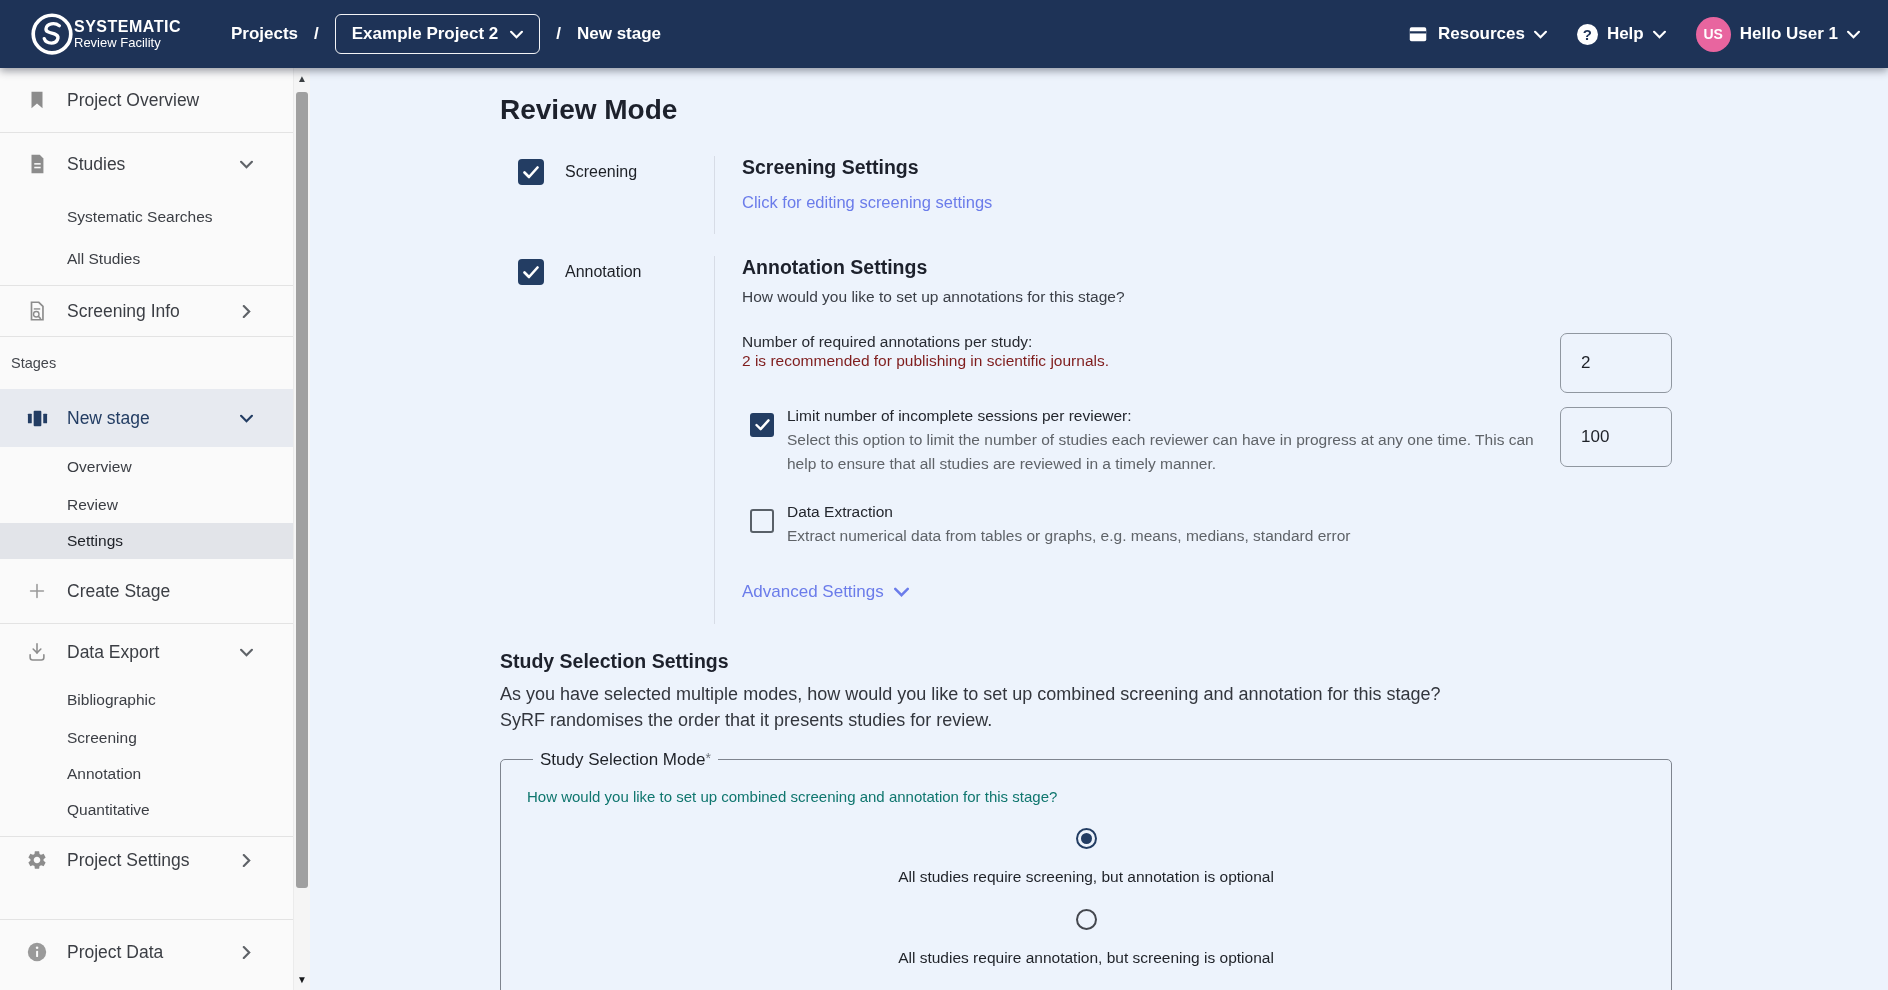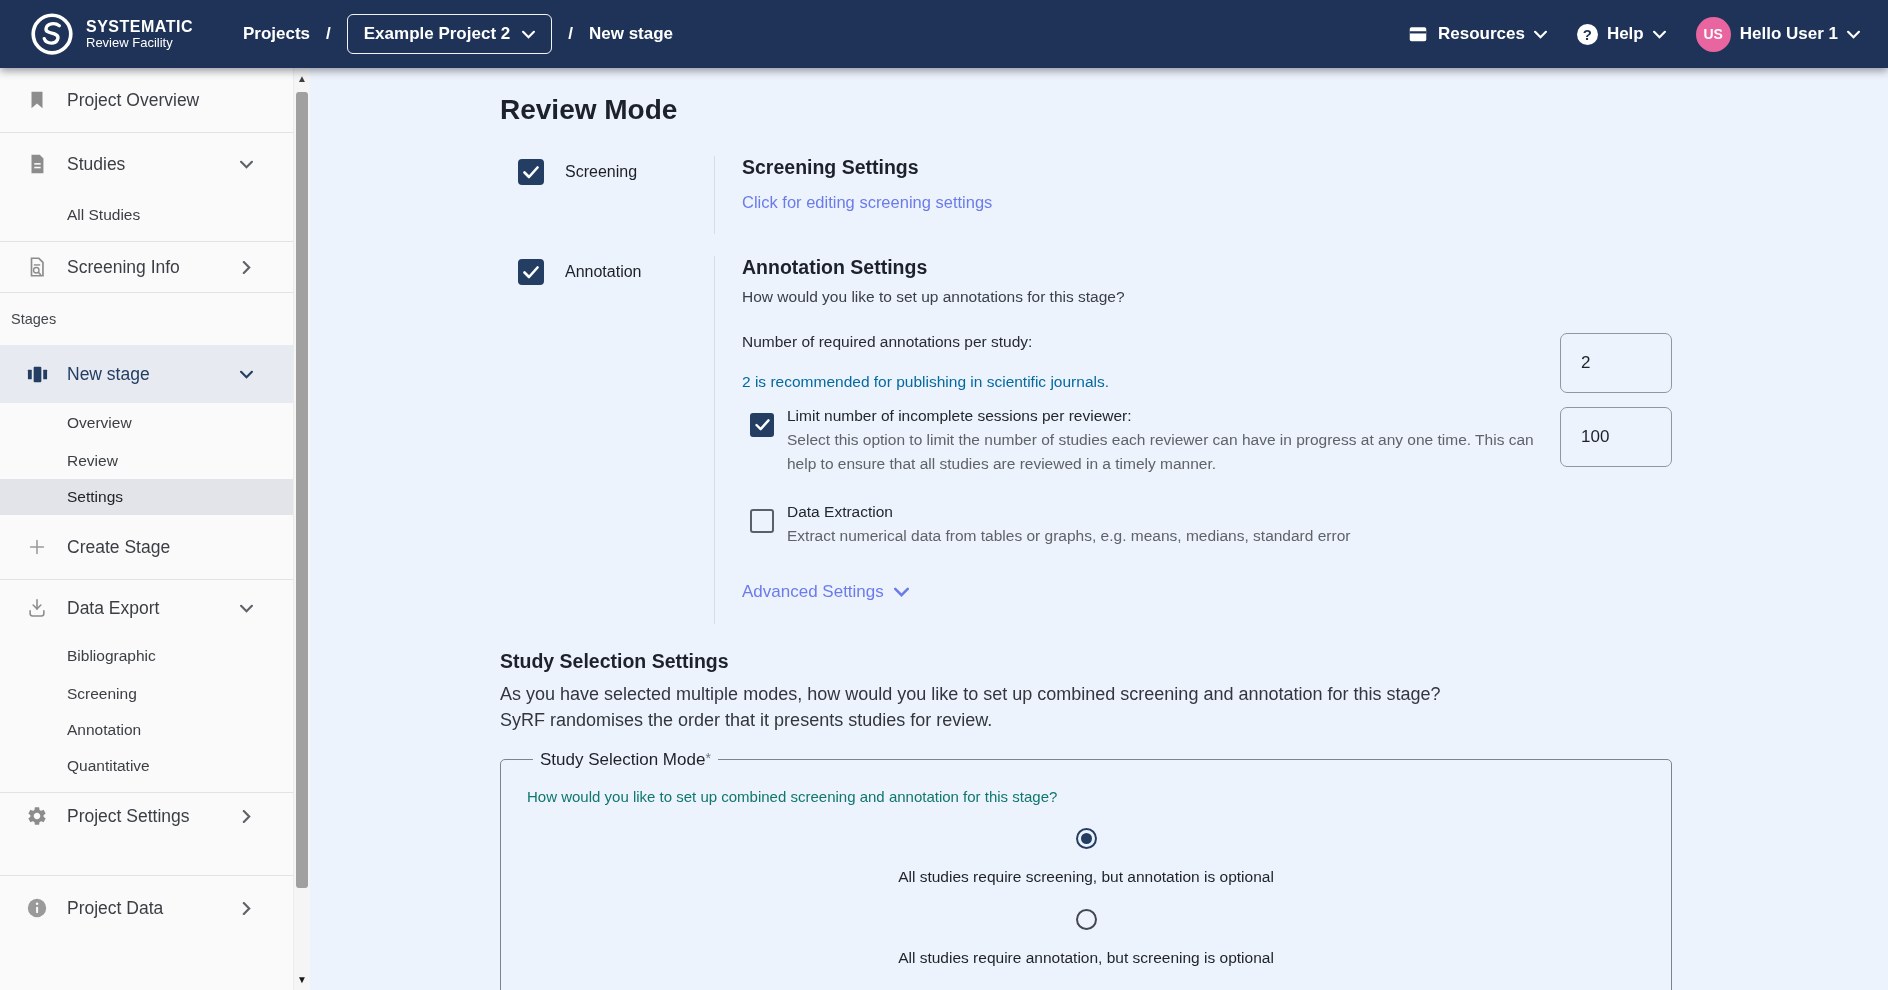--- a/index.html
+++ b/index.html
@@ -15,21 +15,21 @@
     --active_row:#e7eaf0; --selected_row:#e2e4e9;
     --text_dark:#1d212c; --text_gray:#5f6368;
   }
   
   .topbar{
     height:68px; background:var(--navbar_bg); color:#fff;
     display:flex; align-items:center; padding:0 28px 0 30px;
     position:relative; z-index:10;
     box-shadow:0 3px 8px rgba(35,40,55,.45);
   }
-  .logo-wrap{ display:flex; align-items:center; gap:12px; }
+  .logo-wrap{ display:flex; align-items:center; }
   .logo-text{ line-height:1.05; }
   .logo-line1{ font-size:16px; font-weight:bold; letter-spacing:.5px; }
   .logo-line2{ font-size:13px; }
   .crumbs{ display:flex; align-items:center; gap:16px; margin-left:50px; font-size:17px; font-weight:bold; }
   .crumb-sep{ font-weight:bold; }
   .proj-select{
     display:flex; align-items:center; gap:12px;
     border:1.5px solid rgba(255,255,255,.95); border-radius:6px;
     padding:9px 16px; cursor:pointer; background:transparent; color:#fff;
     font-size:17px; font-weight:bold; font-family:inherit;
@@ -87,21 +87,21 @@
   .mode-left .cb-label{ font-size:16px; color:#1d2026; font-weight:500; }
   .mode-right{ flex:1; border-left:1px solid #d7dce6; padding-left:27px; padding-bottom:22px; }
   .cb{ width:26px; height:26px; border-radius:4px; display:flex; align-items:center; justify-content:center; cursor:pointer; flex-shrink:0; }
   .cb.checked{ background:var(--accent_navy); }
   .cb.un{ border:2.5px solid #596068; background:transparent; }
   .cb.small{ width:24px; height:24px; border-radius:3px; }
   .link{ display:inline-block; margin-top:14px; color:var(--link_blue); font-size:16.5px; cursor:pointer; text-decoration:none; }
   .question{ margin-top:9px; font-size:15.5px; color:#3a3e46; }
   .num-row{ display:flex; justify-content:space-between; align-items:flex-start; margin-top:27px; }
   .num-label{ font-size:15.5px; color:#272a31; }
-  .num-note{ margin-top:22px; font-size:15.5px; color:#0369a1; }
+  .num-note{ margin-top:1px; font-size:15.5px; color:#7f1d1d; }
   .numbox{
     width:112px; height:60px; border:1px solid #9097a0; border-radius:7px;
     background:transparent; font-size:17px; color:#1e2128; padding:0 10px 0 20px;
     font-family:inherit; outline:none;
   }
   .limit-row{ display:flex; justify-content:space-between; align-items:flex-start; margin-top:14px; }
   .chk-group{ display:flex; gap:13px; align-items:flex-start; padding-left:8px; }
   .chk-group .cb{ margin-top:6px; }
   .chk-title{ font-size:15.5px; color:#23262d; }
   .chk-desc{ font-size:15.5px; color:var(--text_gray); line-height:23.5px; margin-top:3px; max-width:758px; }
@@ -198,20 +198,23 @@
         <svg width="22" height="22" viewBox="0 0 24 24">
           <path d="M6 2h9l4 4v16H6z" fill="#8c8c8c"></path>
           <rect x="9" y="11" width="7" height="1.7" fill="#fafafa"></rect>
           <rect x="9" y="15" width="7" height="1.7" fill="#fafafa"></rect>
         </svg>
       </span>
       <span class="lbl">Studies</span>
       <svg class="chev" width="13" height="9" viewBox="0 0 12 8">
         <path d="M1 1.5 L6 6.5 L11 1.5" fill="none" stroke="currentColor" stroke-width="2" stroke-linecap="round"></path>
       </svg>
+    </div>
+    <div class="side-sub h44">
+      <span>Systematic Searches</span>
     </div>
     <div class="side-sub h40">
       <span>All Studies</span>
     </div>
     <div class="sp6"></div>
     <div class="sdiv"></div>
 
     <div class="side-item h50">
       <span class="ic">
         <svg width="22" height="22" viewBox="0 0 24 24">

